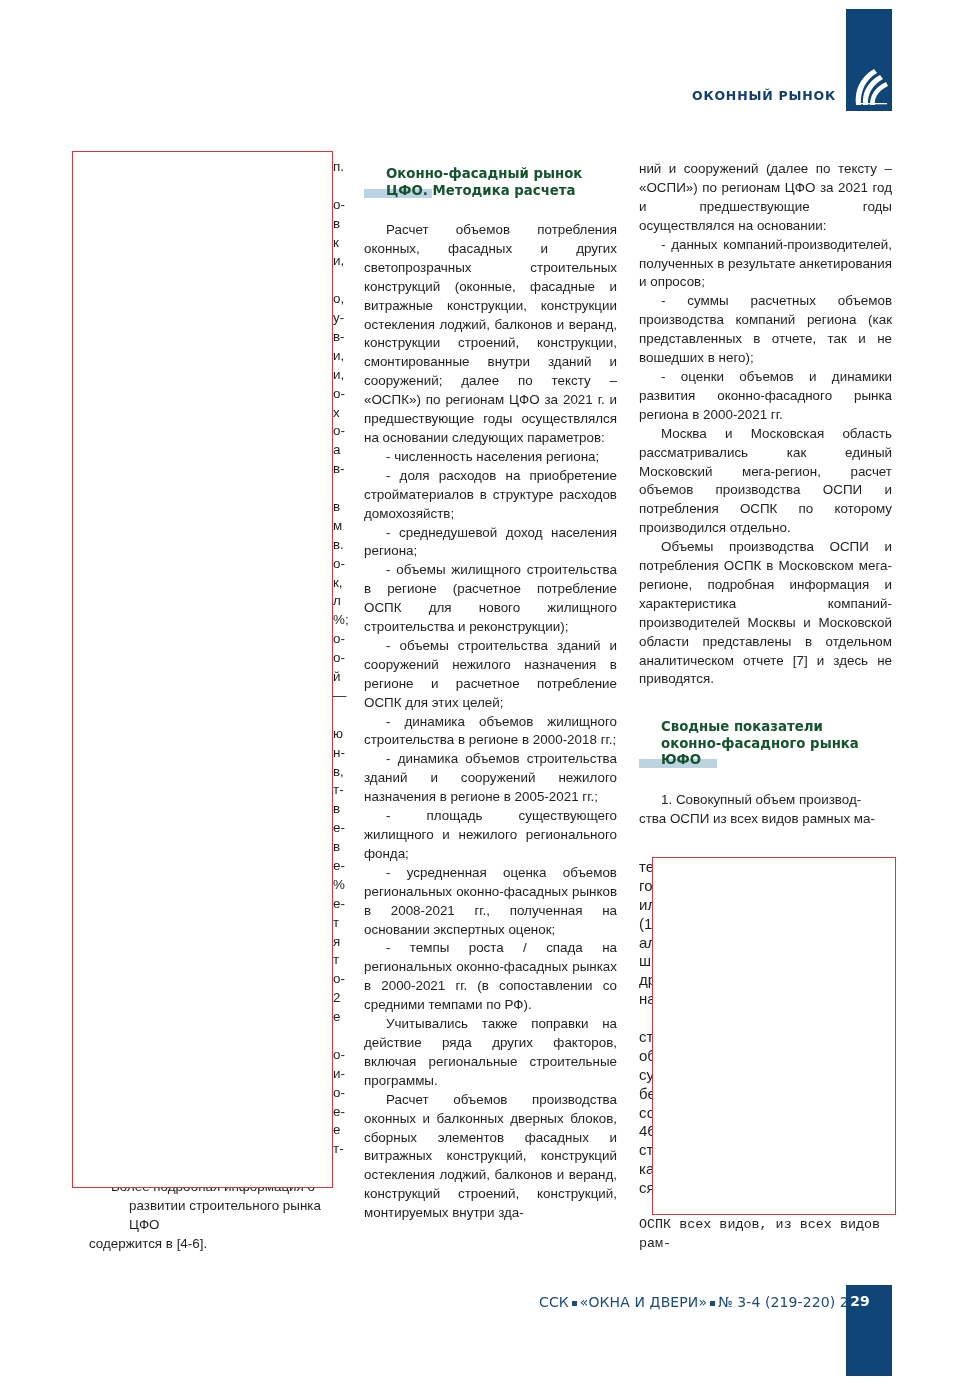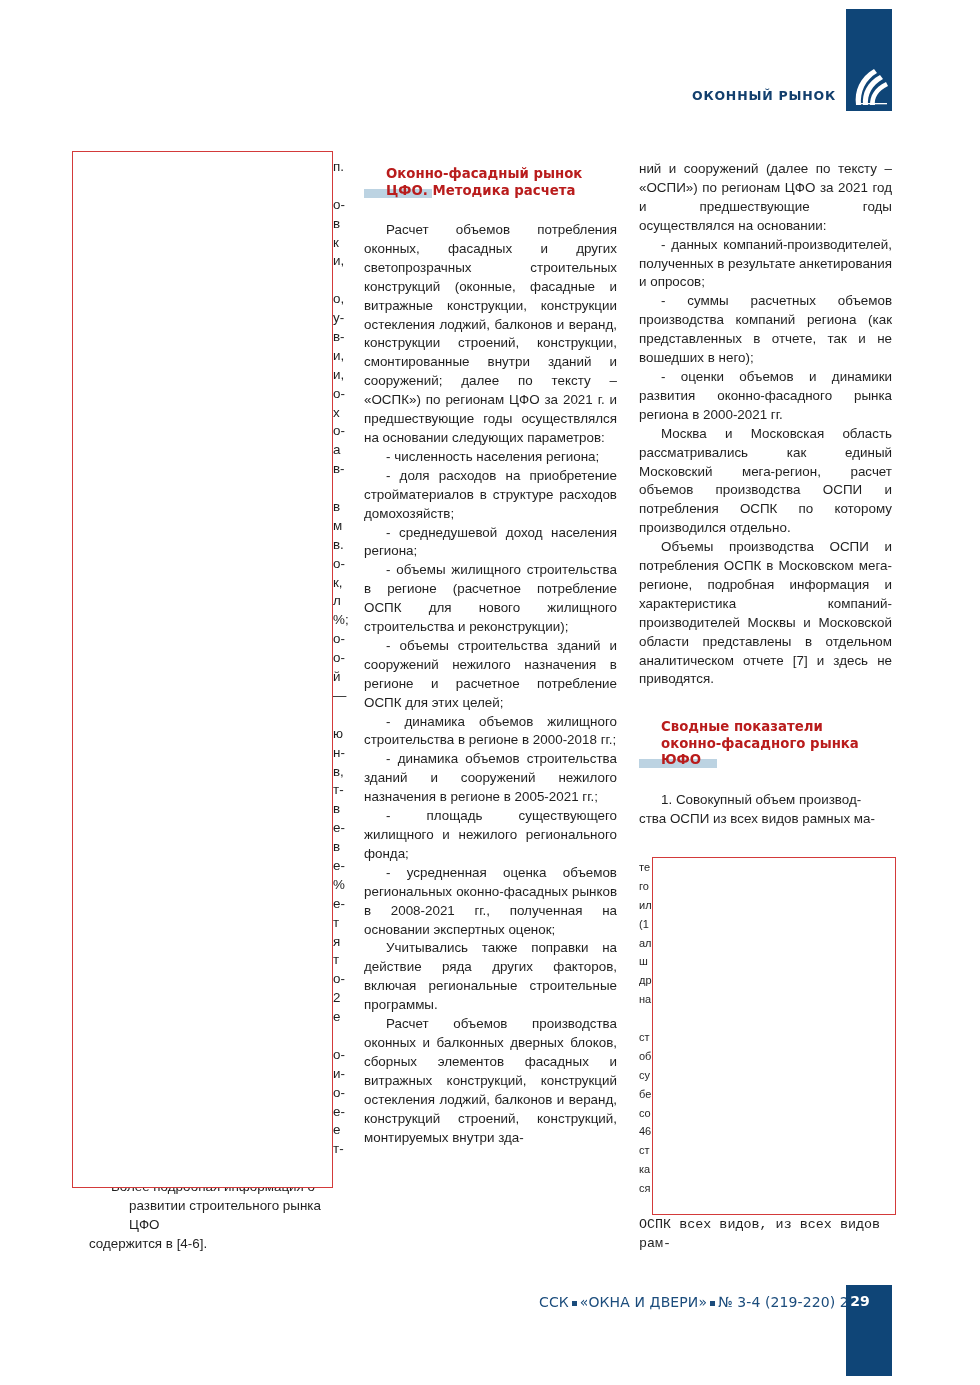--- a/index.html
+++ b/index.html
@@ -10,33 +10,33 @@
   .section-label { position: absolute; left: 692px; top: 88px; font-size: 12.5px; font-weight: bold;
                    color: #123f6d; letter-spacing: 0.8px; font-family: "DejaVu Sans", sans-serif; }
   .col { position: absolute; font-size: 13.4px; line-height: 18.9px; text-align: justify; }
   .col p { margin: 0; text-indent: 22px; }
   .col p.noindent { text-indent: 0; }
   .col p.list { text-indent: 22px; }
   .col-left { left: 89px; top: 160px; width: 253px; }
   .col-mid { left: 364px; top: 160px; width: 253px; }
   .col-right { left: 639px; top: 160px; width: 253px; }
   .heading { position: relative; font-family: "DejaVu Sans", sans-serif; font-weight: bold;
-             font-size: 13.3px; line-height: 16.5px; color: #b91c1c; margin: 0; }
+             font-size: 13.3px; line-height: 16.5px; color: #14532d; margin: 0; }
   .heading .bar { position: absolute; height: 9px; background: #bcd3e2; z-index: 0; }
   .heading span.txt { position: relative; z-index: 1; display: block; }
   .h1 { margin-left: 22px; }
   .h1 .bar { left: -22px; top: 23px; width: 68px; }
   .h2 { margin-left: 22px; }
   .h2 .bar { left: -22px; top: 40px; width: 78px; }
   .mask { position: absolute; background: #ffffff; border: 1.5px solid #d33a3a; z-index: 5; }
   .mask-left { left: 72px; top: 151px; width: 259px; height: 1035px; }
   .mask-right { left: 652px; top: 857px; width: 242px; height: 356px; }
   .edge { position: absolute; left: 333px; width: 14px; font-size: 13.4px; line-height: 18.9px; color: #1f1f1f; }
   .edge div { height: 18.9px; white-space: nowrap; }
-  .stub { position: absolute; left: 639px; width: 14px; font-size: 11px; line-height: 18.9px; overflow: hidden; }
+  .stub { position: absolute; left: 639px; width: 14px; font-size: 15px; line-height: 18.9px; overflow: hidden; }
   .stub div { height: 18.9px; white-space: nowrap; }
   .footer-text { position: absolute; left: 539px; top: 1294px; font-size: 14px; color: #1b4c7c;
                  font-family: "DejaVu Sans", sans-serif; letter-spacing: 0.1px; }
   .footer-text .sq { display: inline-block; width: 5px; height: 5px; background: #1b4c7c; vertical-align: middle; margin: 0 3px; }
   .page-tab { position: absolute; left: 846px; top: 1285px; width: 46px; height: 91px; background: #0f4577; }
   .page-number { position: absolute; left: 0; top: 8px; width: 28px; text-align: center; color: #ffffff;
                  font-weight: bold; font-size: 14px; font-family: "DejaVu Sans", sans-serif; }
 </style>
 </head>
 <body>
@@ -124,20 +124,21 @@
   <div id="params-list">
       <p class="list">- численность населения региона;</p>
       <p class="list">- доля расходов на приобретение стройматериалов в структуре расходов домохозяйств;</p>
       <p class="list">- среднедушевой доход населения региона;</p>
       <p class="list">- объемы жилищного строительства в регионе (расчетное потребление ОСПК для нового жилищного строительства и реконструкции);</p>
       <p class="list">- объемы строительства зданий и сооружений нежилого назначения в регионе и расчетное потребление ОСПК для этих целей;</p>
       <p class="list">- динамика объемов жилищного строительства в регионе в 2000-2018 гг.;</p>
       <p class="list">- динамика объемов строительства зданий и сооружений нежилого назначения в регионе в 2005-2021 гг.;</p>
       <p class="list">- площадь существующего жилищного и нежилого регионального фонда;</p>
       <p class="list">- усредненная оценка объемов региональных оконно-фасадных рынков в 2008-2021 гг., полученная на основании экспертных оценок;</p>
+      <p class="list">- темпы роста / спада на региональных оконно-фасадных рынках в 2000-2021 гг. (в сопоставлении со средними темпами по РФ).</p>
     </div>
   <p>Учитывались также поправки на действие ряда других факторов, включая региональные строительные программы.</p>
   <p>Расчет объемов производства оконных и балконных дверных блоков, сборных элементов фасадных и витражных конструкций, конструкций остекления лоджий, балконов и веранд, конструкций строений, конструкций, монтируемых внутри зда-</p>
 </div>
 
 <div class="col col-right">
   <p class="noindent">ний и сооружений (далее по тексту – «ОСПИ») по регионам ЦФО за 2021 год и предшествующие годы осуществлялся на основании:</p>
   <div id="sources-list">
       <p class="list">- данных компаний-производителей, полученных в результате анкетирования и опросов;</p>
       <p class="list">- суммы расчетных объемов производства компаний региона (как представленных в отчете, так и не вошедших в него);</p>

